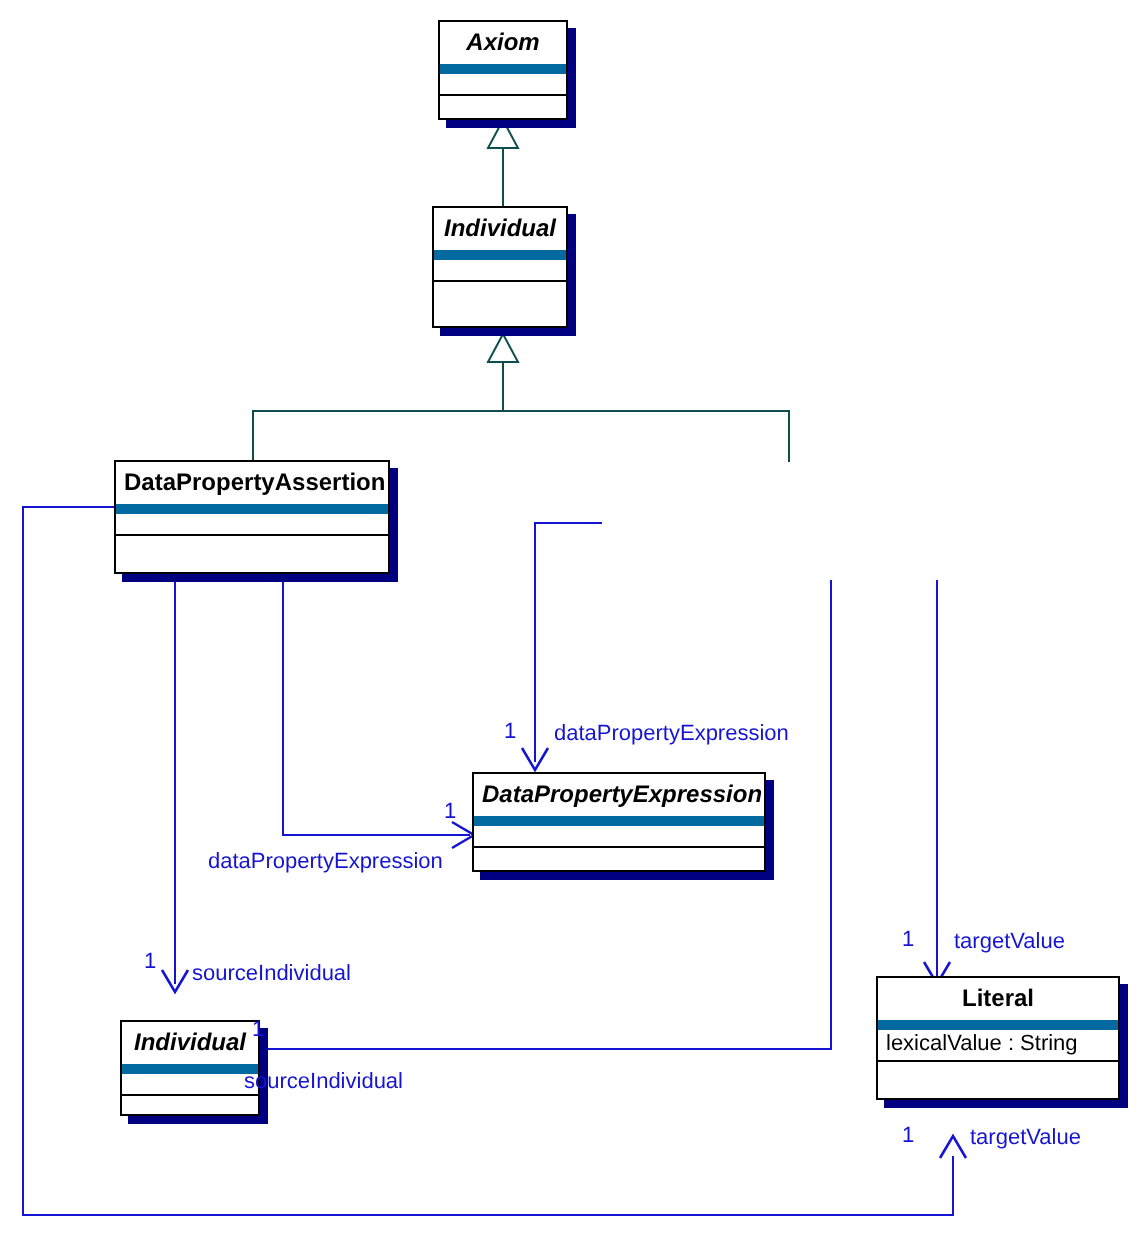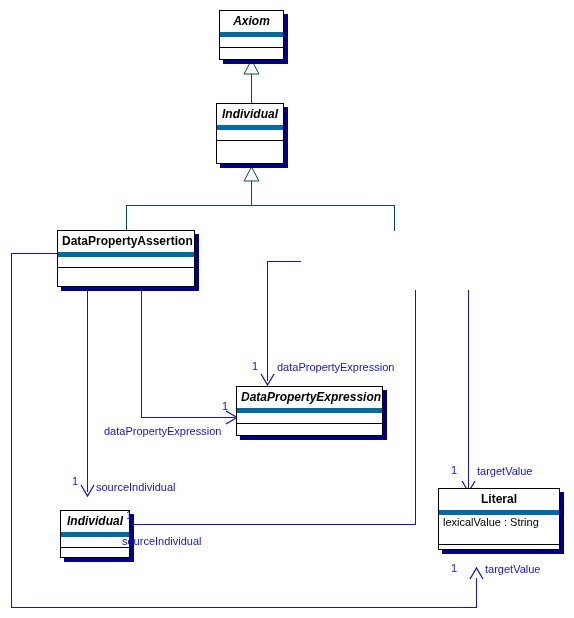--- a/index.html
+++ b/index.html
@@ -39,21 +39,21 @@
   }
   .uml-class.abstract .uml-name {
     font-style: italic;
   }
   .uml-attrs {
     border-bottom: 1px solid #000000;
     min-height: 10px;
     font-size: 11px;
     color: #000000;
     line-height: 13px;
-    padding: 1px 3px 15px 4px;
+    padding: 1px 3px 1px 4px;
     white-space: nowrap;
   }
   .uml-attrs.empty {
     padding: 0;
     height: 10px;
   }
   .uml-ops {
     min-height: 24px;
   }
 

